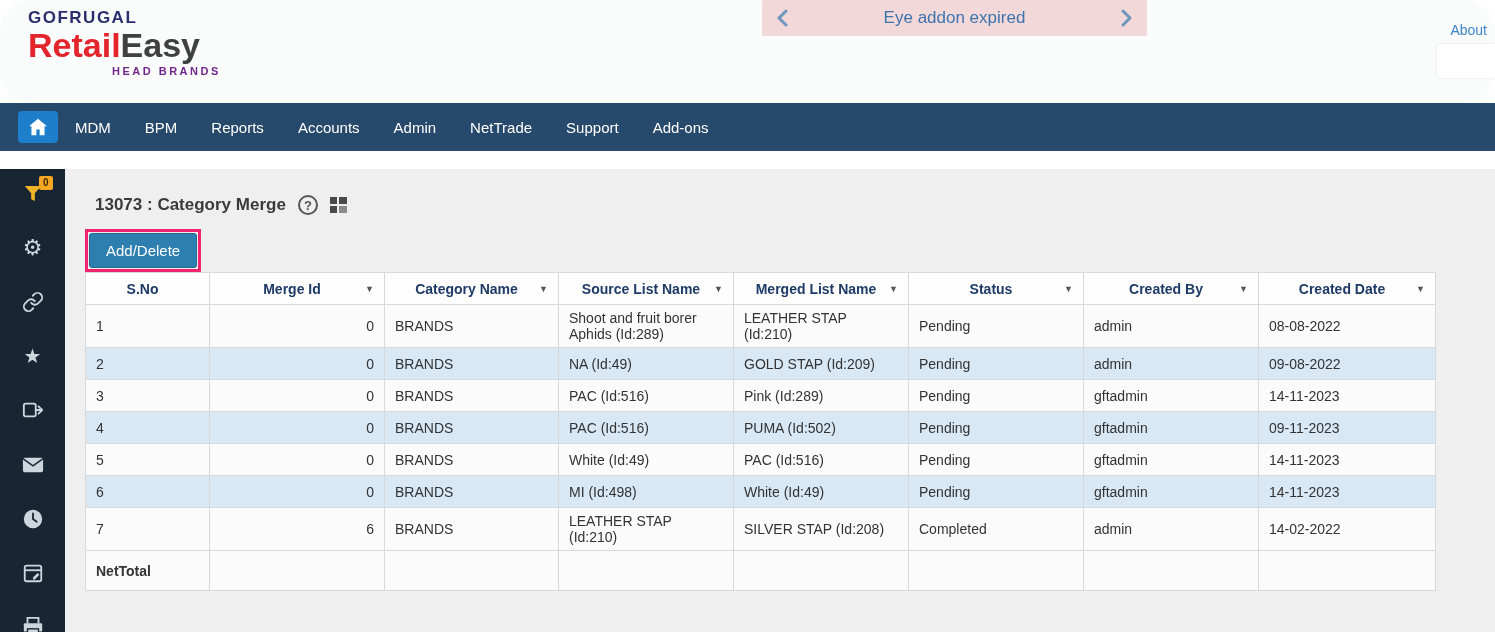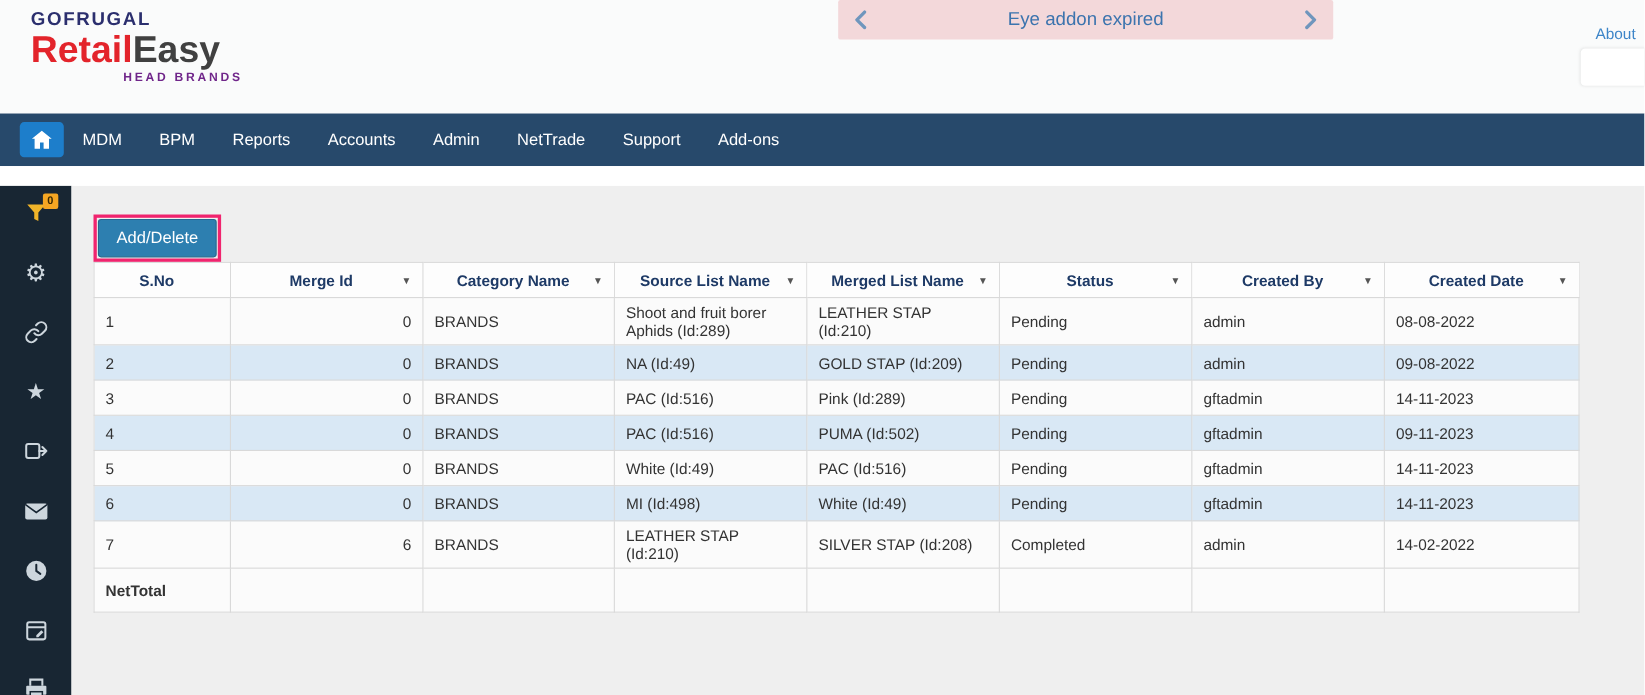--- a/index.html
+++ b/index.html
@@ -1,28 +1,28 @@
 <!DOCTYPE html>
 <html><head>
 <meta charset="utf-8">
 <style>
   * { margin:0; padding:0; box-sizing:border-box; }
   html,body { width:1495px; height:632px; overflow:hidden;
     font-family:"Liberation Sans", sans-serif; background:#fff; }
 
   
-  .topbar { position:relative; height:103px; background:#fafbfb; }
+  .topbar { position:relative; height:103px; background:#fafbfb;border-radius:32px; }
   .logo { position:absolute; left:28px; top:8px; }
   .brand-top { font-size:17px; font-weight:bold; color:#2b2f6e; letter-spacing:1.5px; }
   .brand-main { font-size:34px; font-weight:bold; line-height:1.05; }
   .brand-red { color:#e3242b; }
   .brand-navy { color:#404040; }
   .brand-sub { font-size:11px; font-weight:bold; color:#70268a; letter-spacing:2.5px; margin:1px 0 0 84px; }
 
-  .banner { position:absolute; left:762px; top:0; width:450px; height:36px;
+  .banner { position:absolute; left:762px; top:0; width:385px; height:36px;
     background:#f3d8da; border-radius:2px; display:flex; align-items:center;
     justify-content:space-between; padding:0 14px; }
   .banner-text { color:#3c74ae; font-size:17px; }
   .chev { display:flex; align-items:center; cursor:pointer; }
 
   .about { position:absolute; right:8px; top:22px; color:#3d85c8; font-size:14px; cursor:pointer; }
   .header-panel { position:absolute; right:0; top:44px; width:58px; height:34px;
     background:#fff; border-radius:4px 0 0 4px; box-shadow:0 0 3px rgba(0,0,0,0.10); }
 
   
@@ -169,20 +169,32 @@
     <div class="side-icon">
       <svg width="22" height="22" viewBox="0 0 24 24">
           <path d="M6 8V2h12v6" stroke="#cdd6dd" stroke-width="2" fill="none"></path>
           <rect x="2" y="8" width="20" height="9" rx="1" fill="#cdd6dd"></rect>
           <rect x="6" y="14" width="12" height="9" fill="#cdd6dd" stroke="#182633" stroke-width="1.5"></rect>
         </svg>
     </div>
   </aside>
 
   <main class="main">
+    <div class="title-row">
+      <span class="page-title">13073 : Category Merge</span>
+      <span class="help-icon">?</span>
+      <span class="grid-icon">
+        <svg width="17" height="16" viewBox="0 0 17 16">
+            <rect x="0" y="0" width="7" height="7" fill="#4a4a4a"></rect>
+            <rect x="9" y="0" width="8" height="7" fill="#4a4a4a"></rect>
+            <rect x="0" y="9" width="7" height="7" fill="#4a4a4a"></rect>
+            <rect x="9" y="9" width="8" height="7" fill="#8a8a8a"></rect>
+          </svg>
+      </span>
+    </div>
 
     <div class="btn-highlight">
       <button class="add-delete-btn">Add/Delete</button>
     </div>
 
     <table>
       <colgroup>
         <col style="width:124px">
           <col style="width:175px">
           <col style="width:174px">

